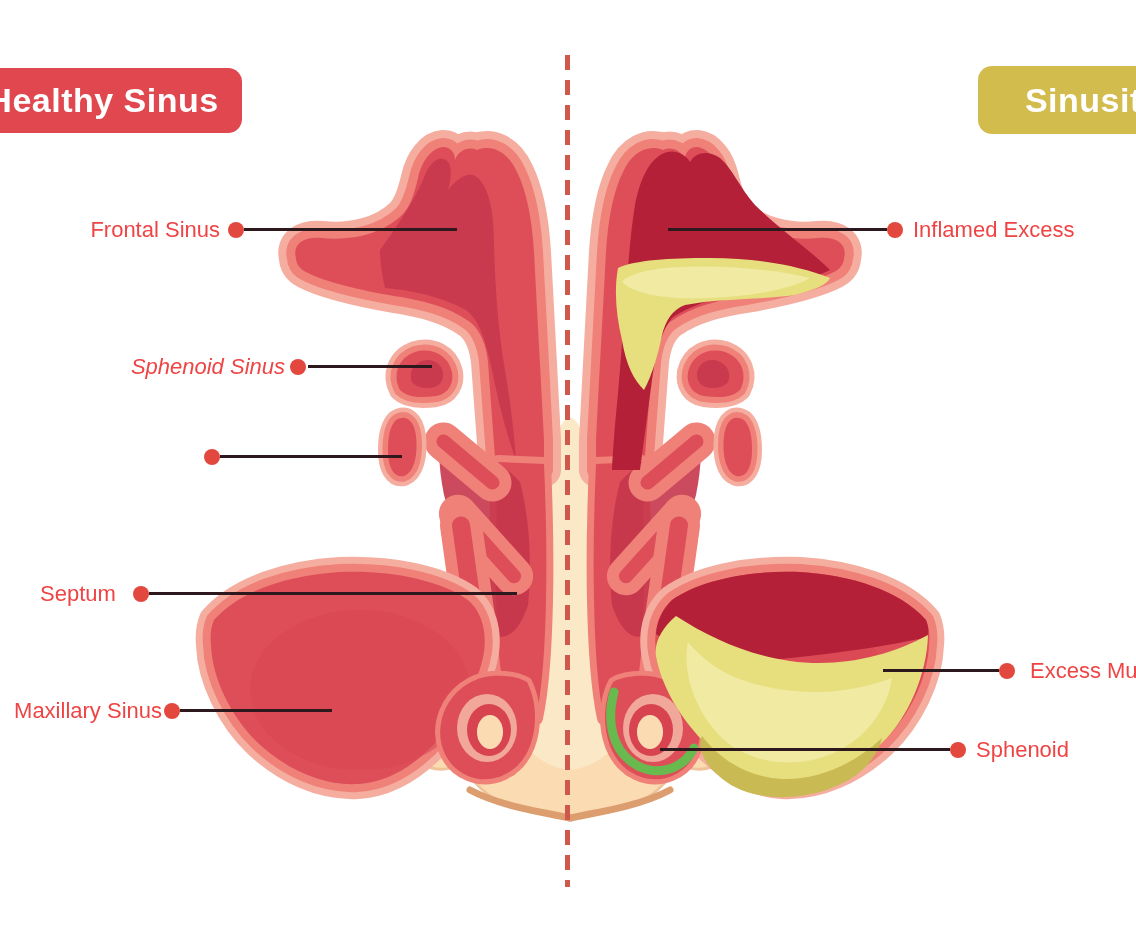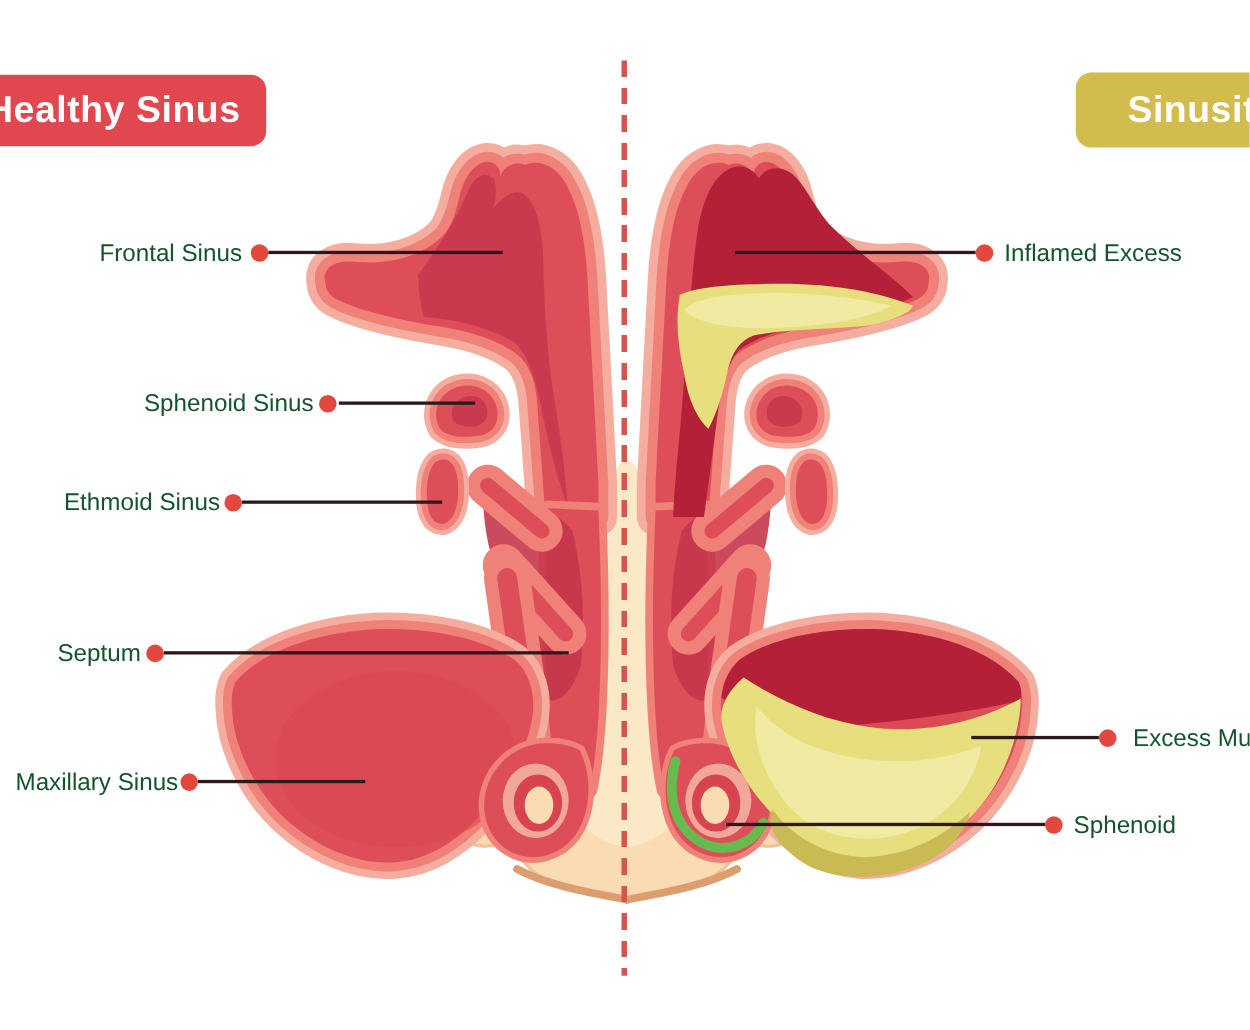--- a/index.html
+++ b/index.html
@@ -16,21 +16,21 @@
   }
   .banner.healthy{left:-36px;top:68px;width:278px;height:65px;background:#E0474F;}
   .banner.sinusitis{left:978px;top:66px;width:240px;height:68px;background:#D3BC4E;}
   
   .divider{
     position:absolute;left:565px;top:55px;width:5px;height:832px;
     background:repeating-linear-gradient(180deg,#CF574B 0 15px,rgba(0,0,0,0) 15px 25px);
   }
   
   .lbl{
-    position:absolute;font-size:22px;line-height:26px;color:#14532d;white-space:nowrap;
+    position:absolute;font-size:22px;line-height:26px;color:#ef4444;white-space:nowrap;
   }
   .lbl.r{text-align:right;}
   .dot{position:absolute;width:16px;height:16px;border-radius:50%;background:#E2483E;}
   .ln{position:absolute;height:3px;background:#2D191D;}
   
   .rim1{fill:none;stroke:#F5ADA0;stroke-linejoin:round;}
   .rim2{fill:none;stroke:#EF8178;stroke-linejoin:round;}
   .tissue{fill:#DD4E59;}
   .tissue-edge{fill:#DD4E59;stroke:#EF8178;stroke-width:12;stroke-linejoin:round;}
   .coreH{fill:#C93A4E;}
@@ -176,29 +176,28 @@
     <span>Healthy Sinus</span>
   </div>
   <div class="banner sinusitis">
     <span>Sinusitis</span>
   </div>
 
   <div class="lbl r" style="left:40px;top:217px;width:180px;">Frontal Sinus</div>
   <div class="dot" style="left:228px;top:222px;"></div>
   <div class="ln" style="left:244px;top:228px;width:213px;"></div>
 
-  <div class="lbl r" style="left:95px;top:354px;width:190px;">Sphenoid Sinus</div>
+  <div class="lbl r" style="left:95px;top:354px;width:190px;font-style:italic;">Sphenoid Sinus</div>
   <div class="dot" style="left:290px;top:359px;"></div>
   <div class="ln" style="left:308px;top:365px;width:124px;"></div>
 
-  <div class="lbl r" style="left:28px;top:444px;width:172px;">Ethmoid Sinus</div>
   <div class="dot" style="left:204px;top:449px;"></div>
   <div class="ln" style="left:220px;top:455px;width:182px;"></div>
 
-  <div class="lbl r" style="left:28px;top:581px;width:100px;">Septum</div>
+  <div class="lbl r" style="left:28px;top:581px;width:100px;text-align:center;">Septum</div>
   <div class="dot" style="left:133px;top:586px;"></div>
   <div class="ln" style="left:149px;top:592px;width:368px;"></div>
 
   <div class="lbl r" style="left:-10px;top:698px;width:172px;">Maxillary Sinus</div>
   <div class="dot" style="left:164px;top:703px;"></div>
   <div class="ln" style="left:180px;top:709px;width:152px;"></div>
 
   <div class="ln" style="left:668px;top:228px;width:219px;"></div>
   <div class="dot" style="left:887px;top:222px;"></div>
   <div class="lbl" style="left:913px;top:217px;">Inflamed Excess</div>

